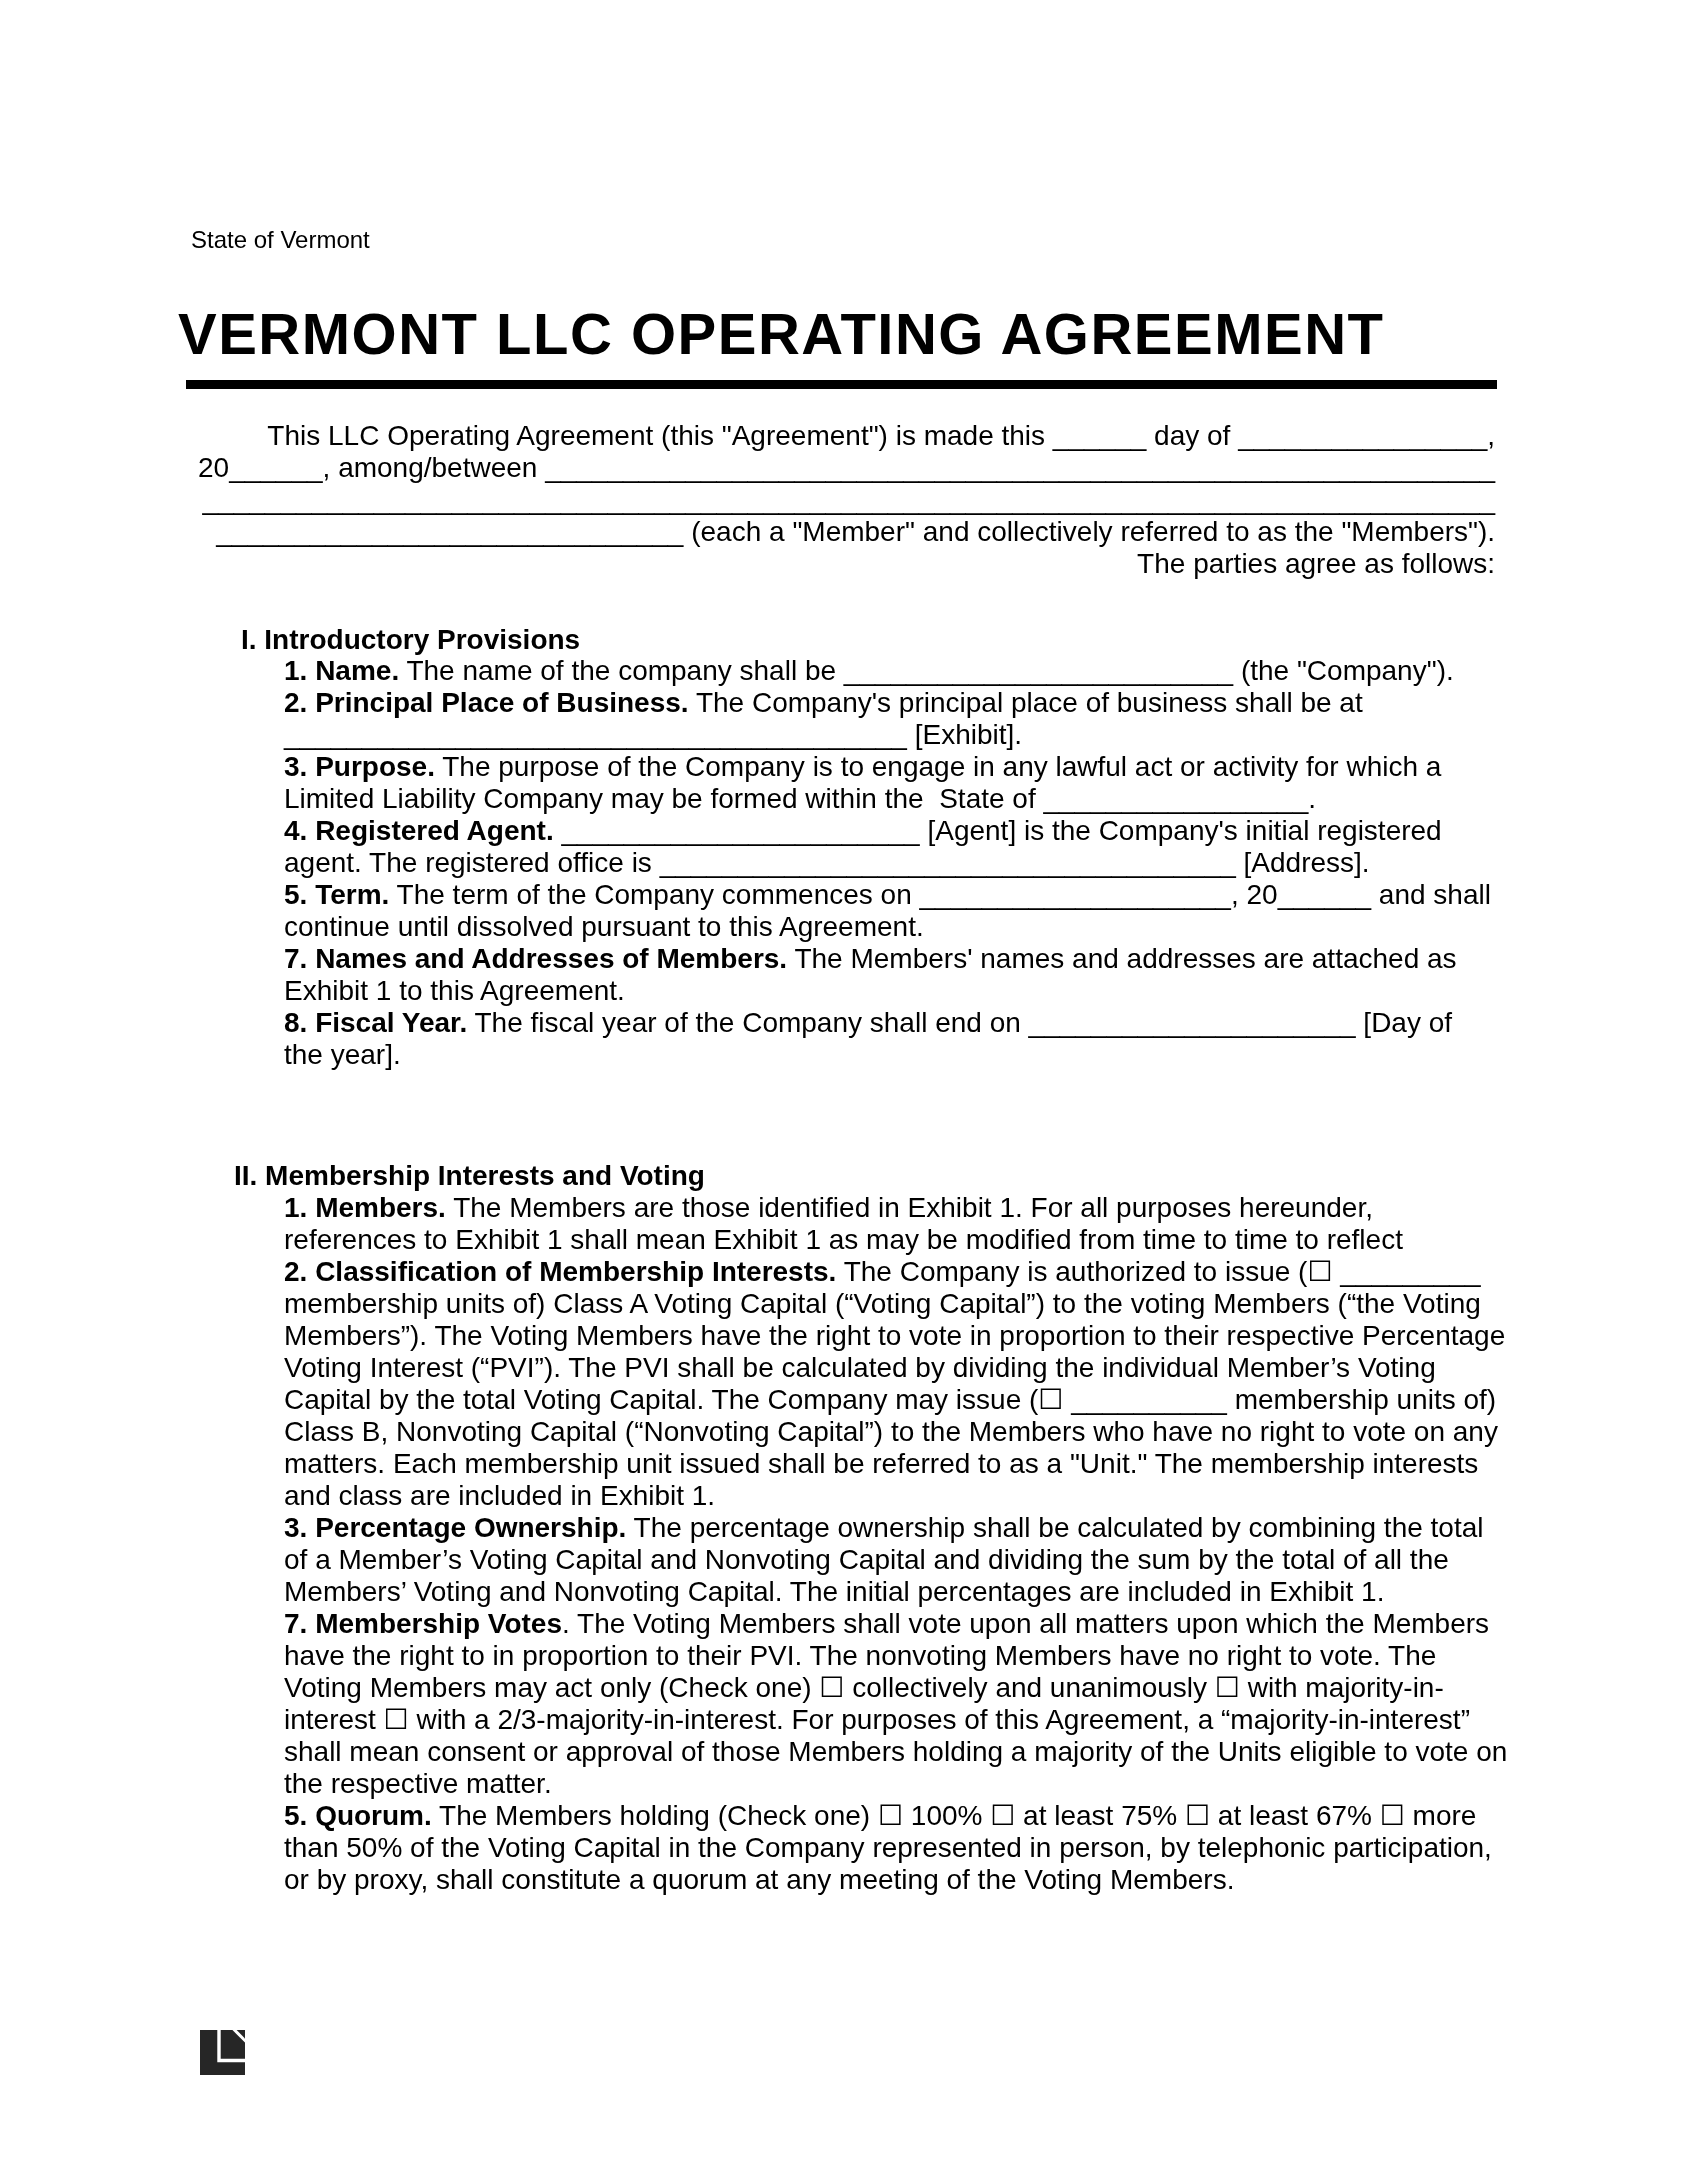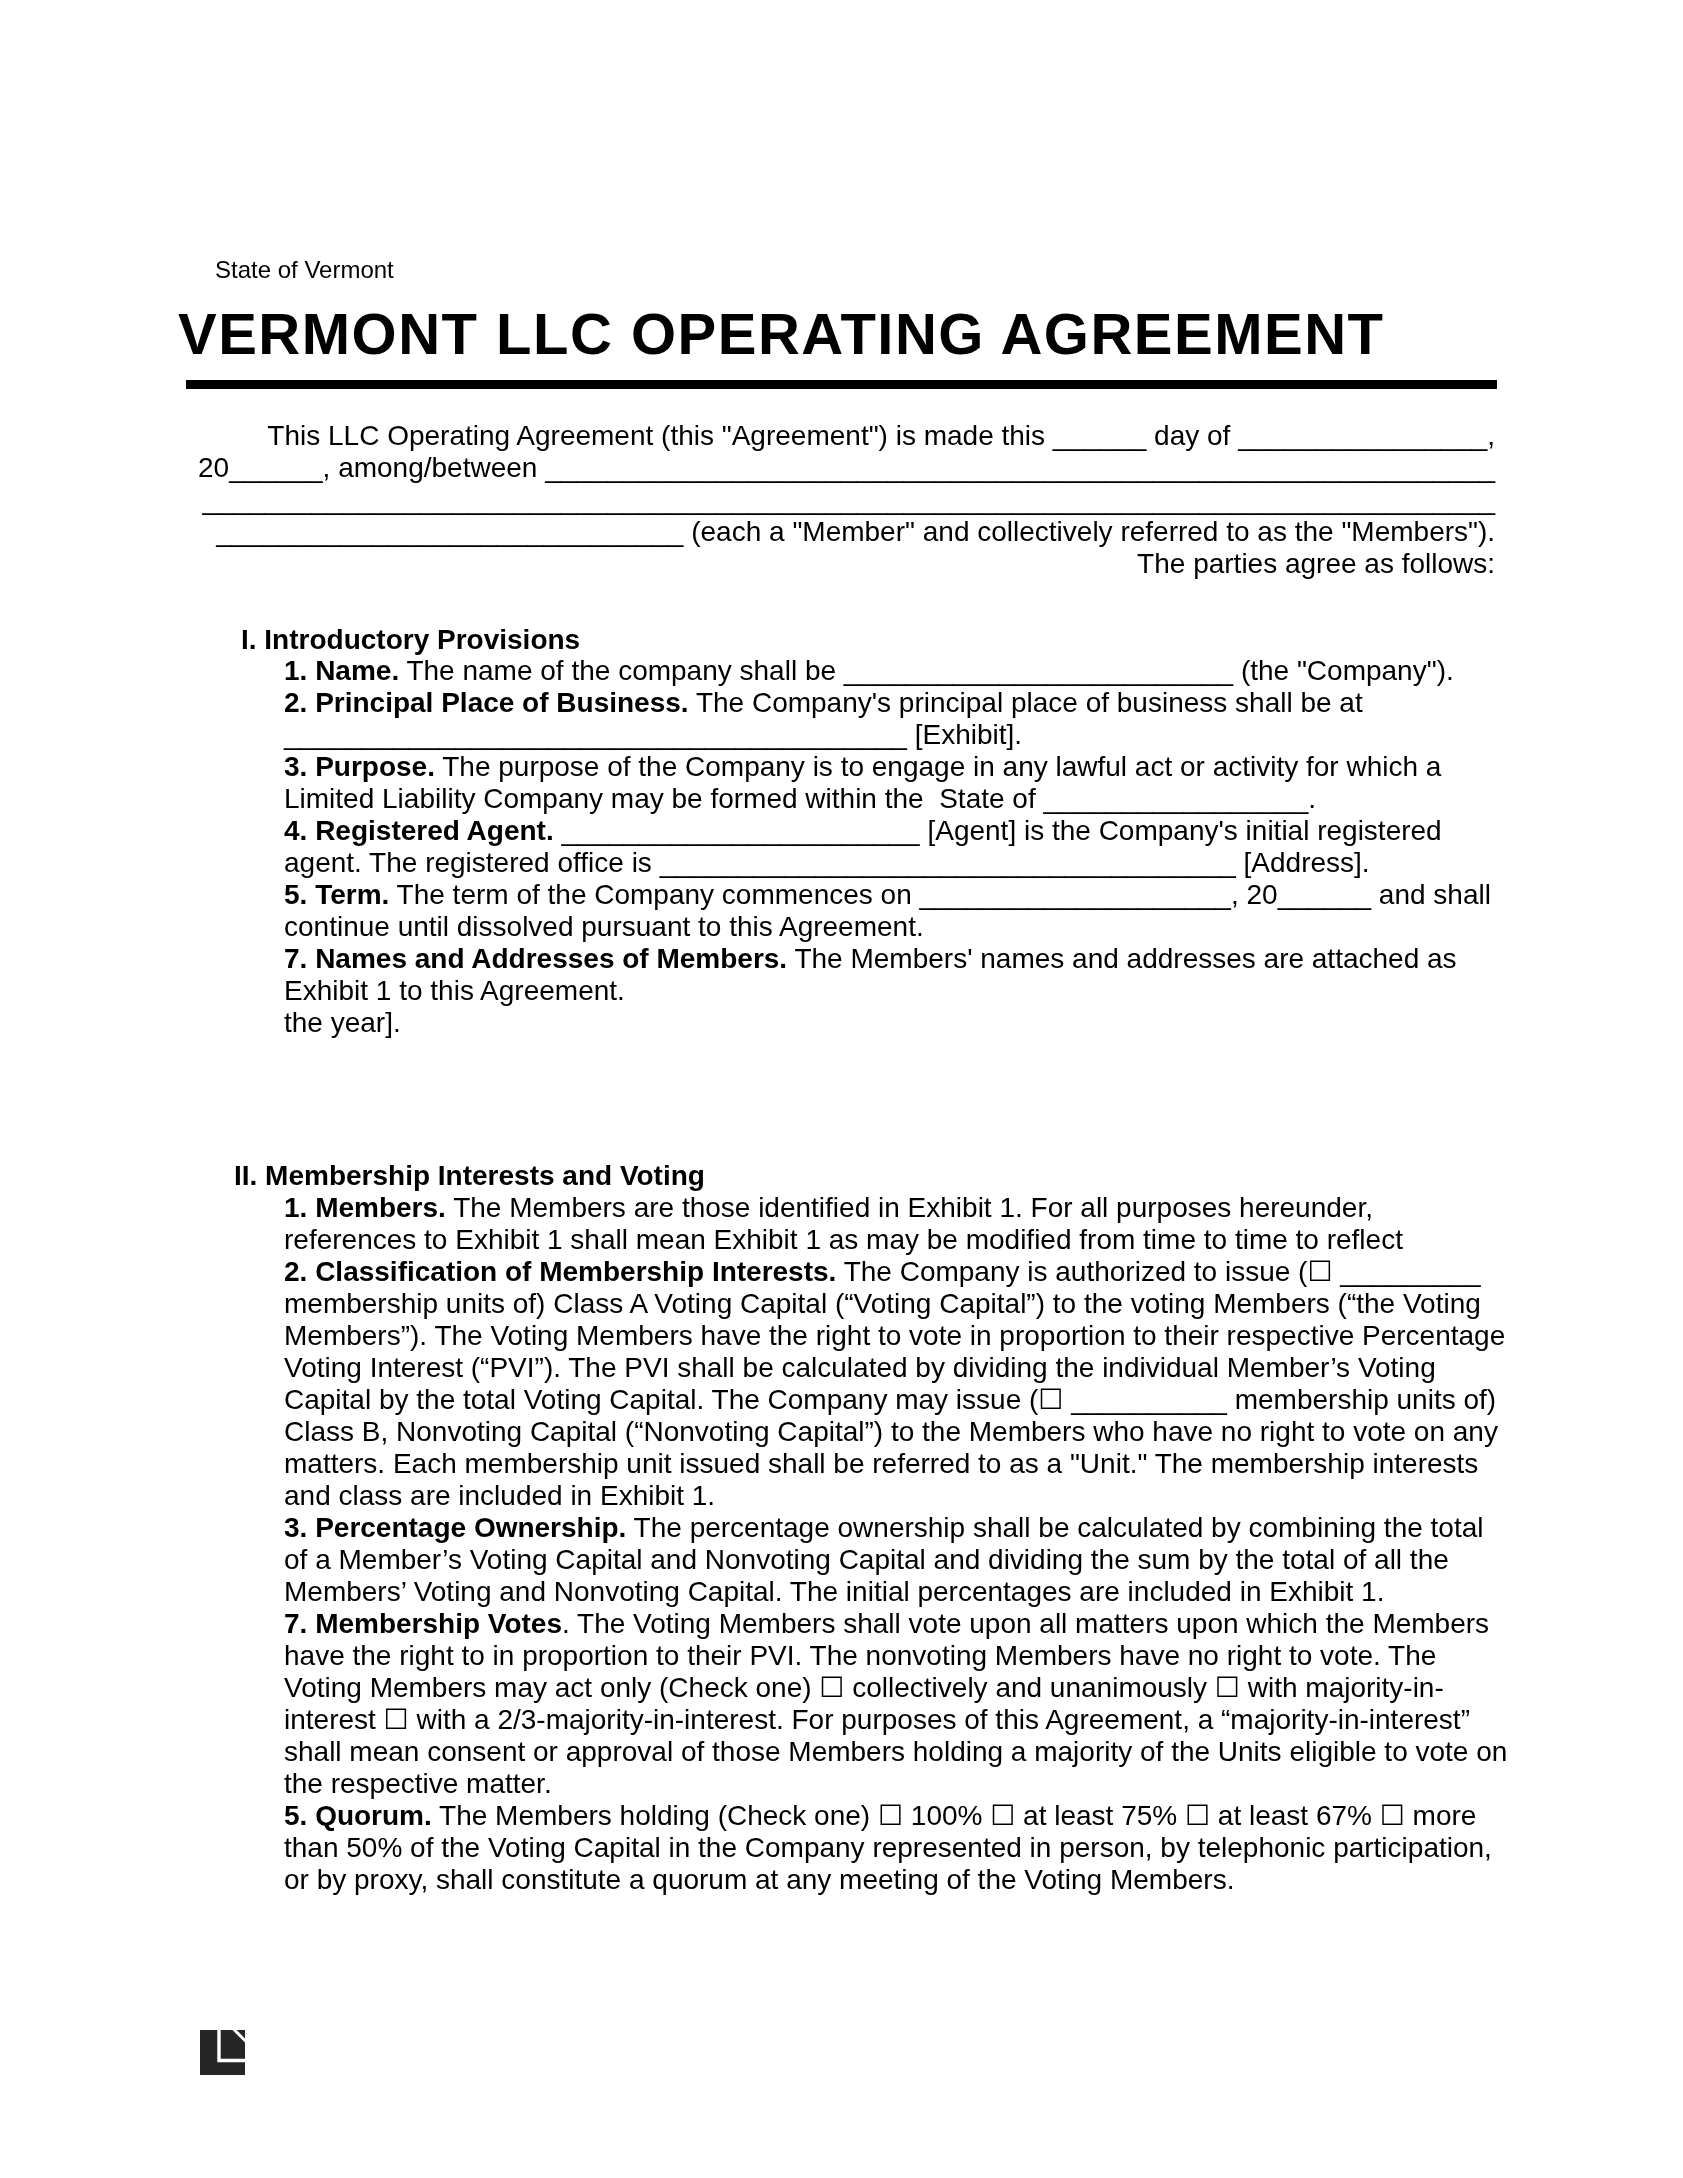--- a/index.html
+++ b/index.html
@@ -5,22 +5,22 @@
   html, body { margin:0; padding:0; }
   body {
     width:1683px; height:2178px;
     background:#ffffff;
     position:relative;
     font-family:"Liberation Sans", sans-serif;
     color:#000000;
     overflow:hidden;
   }
   .state-label {
-    position:absolute; left:191px; top:256px;
-    font-size:24px; line-height:28px; white-space:pre;margin-left:24px;
+    position:absolute; left:191px; top:226px;
+    font-size:24px; line-height:28px; white-space:pre;
   }
   .doc-title {
     position:absolute; left:178px; top:303px; width:1309px;
     font-size:58px; font-weight:bold; letter-spacing:1.5px;
     text-align:left; white-space:nowrap; line-height:61px;
   }
   .title-rule {
     position:absolute; left:186px; top:380px;
     width:1311px; height:9px; background:#000000;
   }
@@ -73,20 +73,21 @@
     </div>
     <div class="item">
       <div class="line"><span class="b">5. Term.</span><span> The term of the Company commences on ____________________, 20______ and shall</span></div>
       <div class="line">continue until dissolved pursuant to this Agreement.</div>
     </div>
     <div class="item">
       <div class="line"><span class="b">7. Names and Addresses of Members.</span><span> The Members' names and addresses are attached as</span></div>
       <div class="line">Exhibit 1 to this Agreement.</div>
     </div>
     <div class="item">
+      <div class="line"><span class="b">8. Fiscal Year.</span><span> The fiscal year of the Company shall end on _____________________ [Day of</span></div>
       <div class="line">the year].</div>
     </div>
   </div>
 
 <div class="sec-heading sec2-heading">II. Membership Interests and Voting</div>
 <div class="sec2-items">
     <div class="item">
       <div class="line"><span class="b">1. Members.</span><span> The Members are those identified in Exhibit 1. For all purposes hereunder,</span></div>
       <div class="line">references to Exhibit 1 shall mean Exhibit 1 as may be modified from time to time to reflect</div>
     </div>

